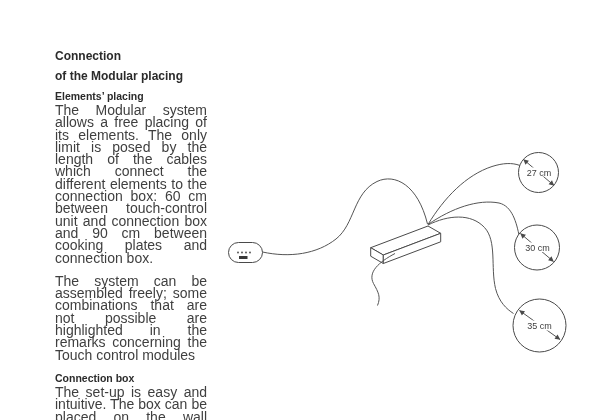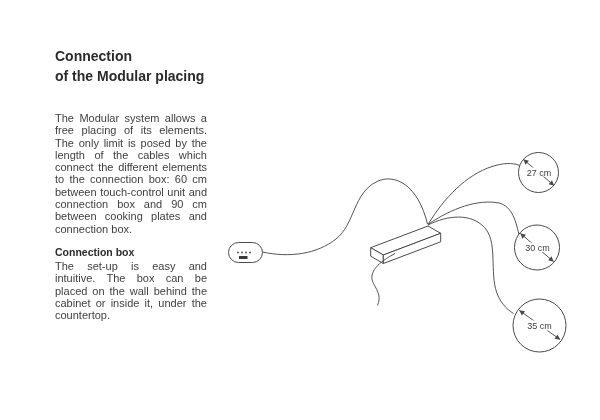--- a/index.html
+++ b/index.html
@@ -10,37 +10,37 @@
     color: #3e3e3e;
     position: relative;
     overflow: hidden;
   }
   .text-col {
     position: absolute;
     left: 55px; top: 46px;
     width: 152px;
   }
   .title {
-    font-size: 14px;
+    font-size: 12px;
     font-weight: bold;
     line-height: 20px;
     color: #2b2b2b;
-    margin-bottom: 26px;
+    margin-bottom: 4px;
     white-space: nowrap;
   }
   .section { margin-bottom: 11px; }
   .section h2 {
     font-size: 10.5px;
     font-weight: bold;
     color: #2b2b2b;
     margin: 0 0 1px 0;
     line-height: 13px;
   }
   .section p {
-    font-size: 11px;
+    font-size: 14px;
     line-height: 12.3px;
     margin: 0;
     text-align: justify;
     color: #3f3f3f;
   }
   .diagram-svg {
     position: absolute;
     left: 0; top: 0;
     width: 600px; height: 420px;
   }
@@ -56,24 +56,26 @@
 </head>
 <body>
 
 <div class="text-col">
   <div class="title">
     <div>Connection</div>
     <div>of the Modular placing</div>
   </div>
 
   <div class="section">
+    <h2>Elements’ placing</h2>
     <p>The Modular system allows a free placing of its elements. The only limit is posed by the length of the cables which connect the different elements to the connection box: 60 cm between touch-control unit and connection box and 90 cm between cooking plates and connection box.</p>
   </div>
 
   <div class="section">
+    <p>The system can be assembled freely; some combinations that are not possible are highlighted in the remarks concerning the Touch control modules</p>
   </div>
 
   <div class="section">
     <h2>Connection box</h2>
     <p>The set-up is easy and intuitive. The box can be placed on the wall behind the cabinet or inside it, under the countertop.</p>
   </div>
 </div>
 
 <svg class="diagram-svg" viewBox="0 0 600 420">
   <defs>

